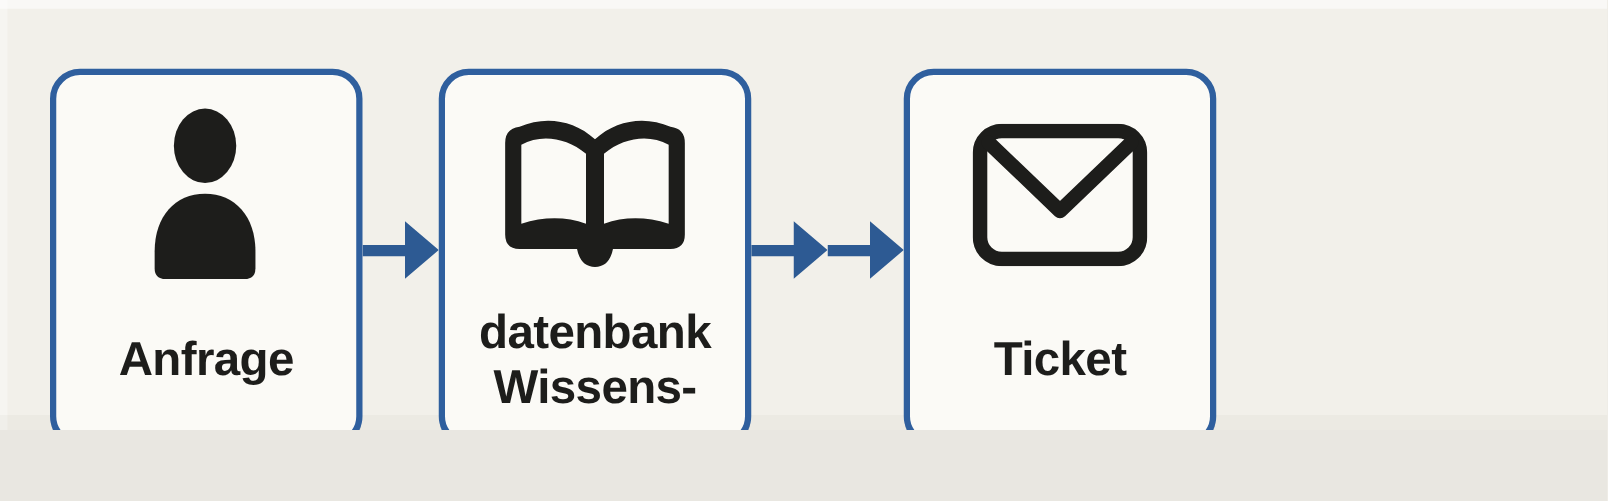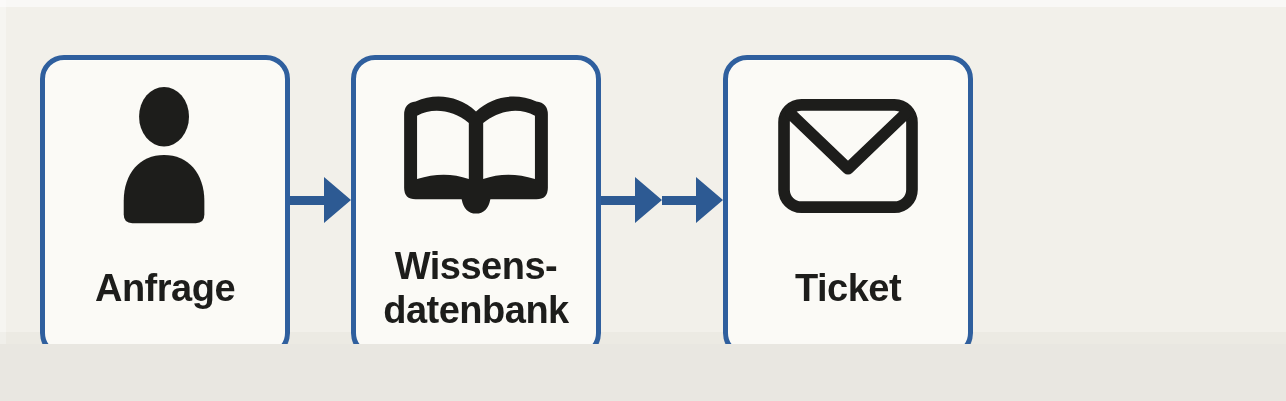--- a/index.html
+++ b/index.html
@@ -87,22 +87,22 @@
       <div class="icon-area">
         <svg width="150" height="138" viewBox="0 0 104 96" aria-hidden="true">
           <path class="ink" fill-rule="evenodd" d="
             M10,10 Q2,11 2,19 L2,70 Q2,78 10,78 L42,78 Q44,88 52,88 Q60,88 62,78 L94,78 Q102,78 102,70 L102,19 Q102,11 94,10
             C80,4 64,6 52,17 C40,6 24,4 10,10 Z
             M11,20 C22,14 36,16 47,25 L47,64 Q30,58 11,64 Z
             M93,20 C82,14 68,16 57,25 L57,64 Q74,58 93,64 Z"></path>
         </svg>
       </div>
       <div class="label">
+        <span>datenbank</span>
         <span>Wissens-</span>
-        <span>datenbank</span>
       </div>
     </div>
 
     <div class="connector">
       <svg width="61" height="48" viewBox="0 0 61 48" aria-hidden="true">
         <path d="M0,20 H34 V1 L61,24 L34,47 V29 H0 Z" fill="#2d5a93"></path>
       </svg>
     </div>
 
 

